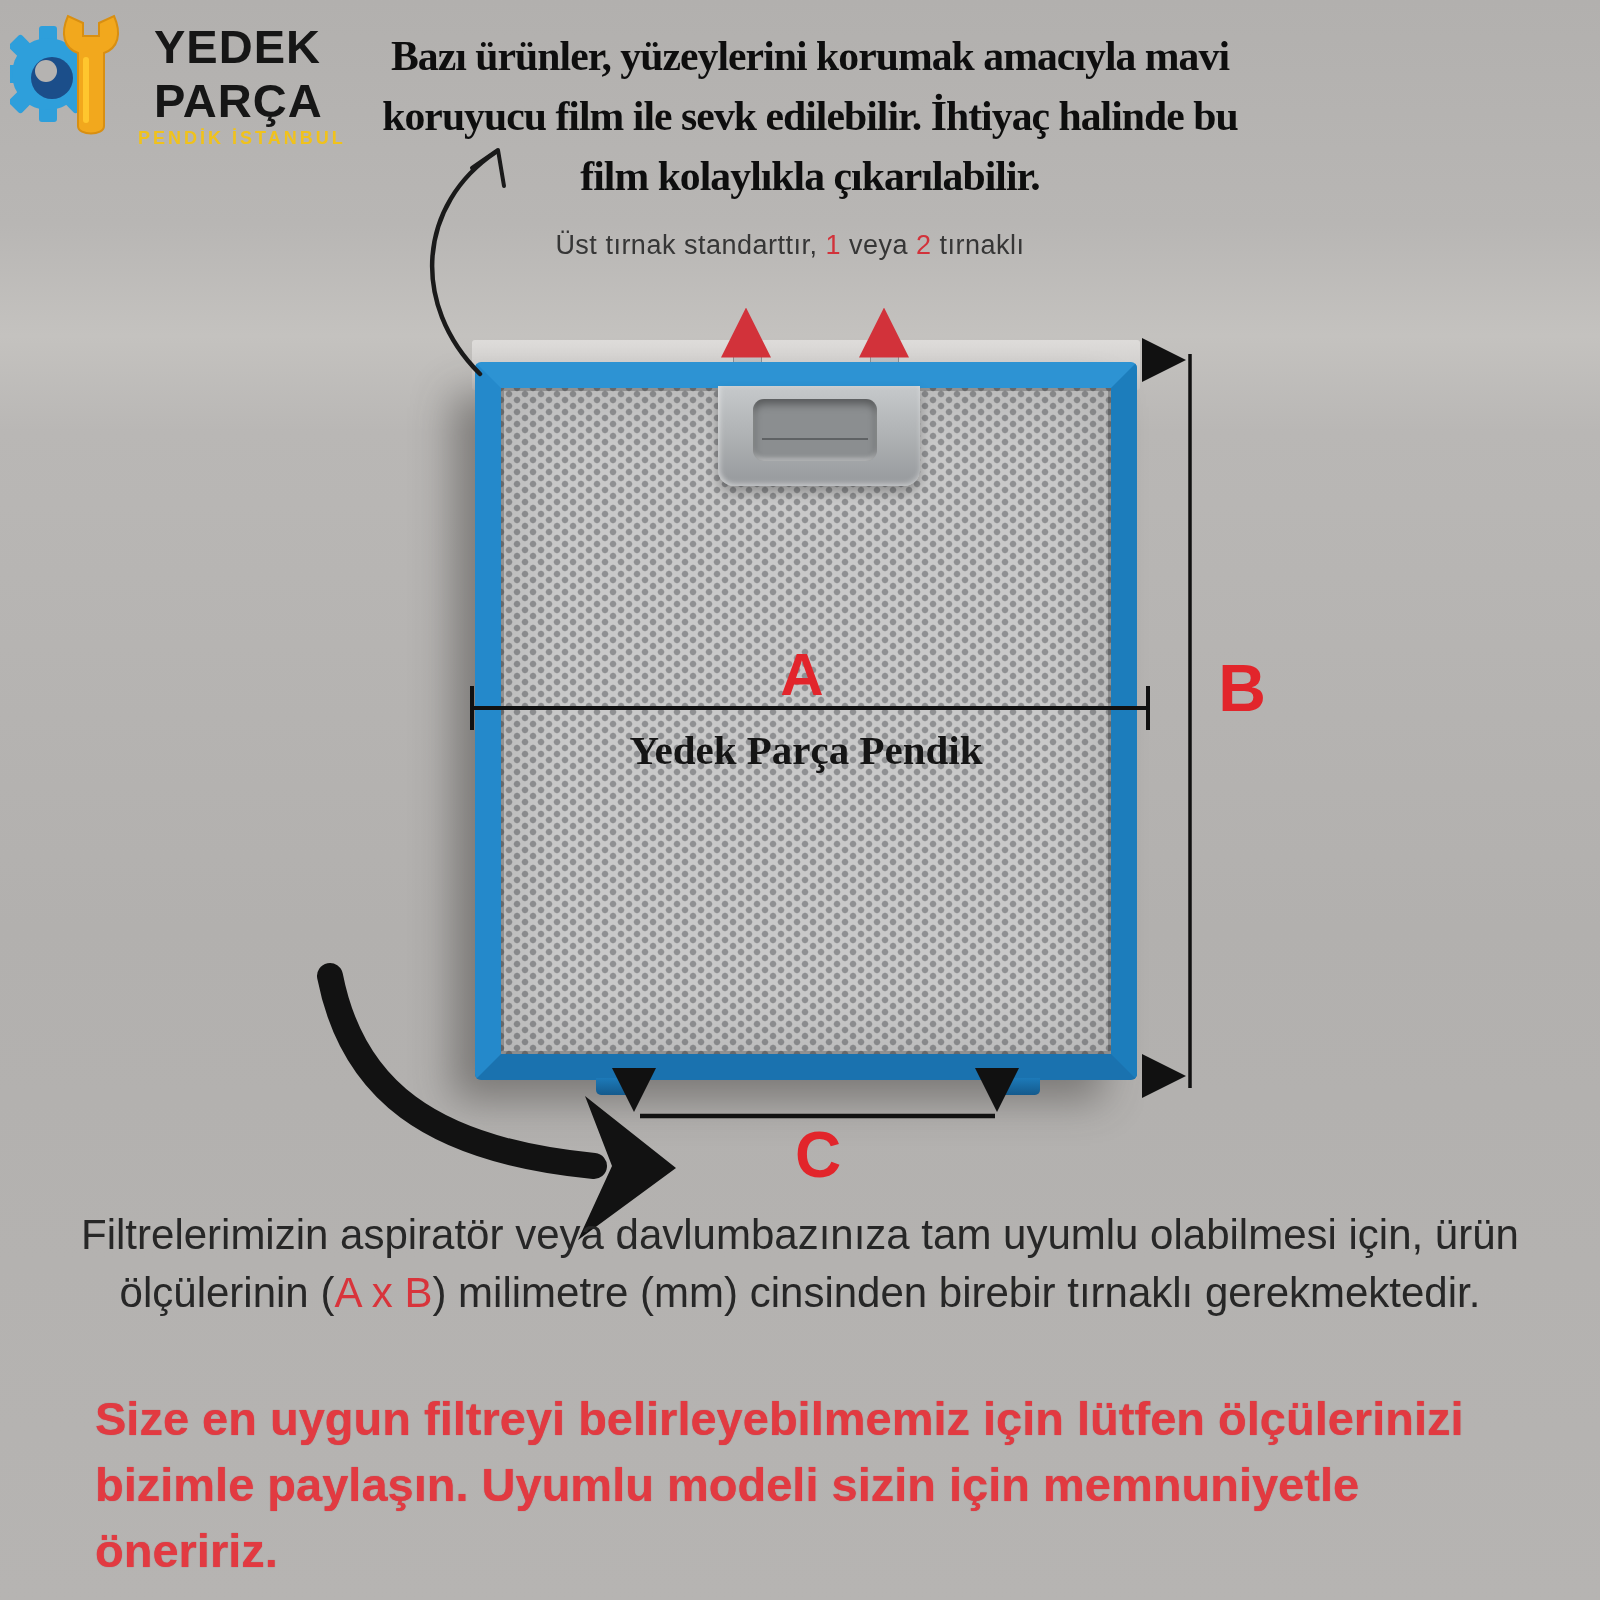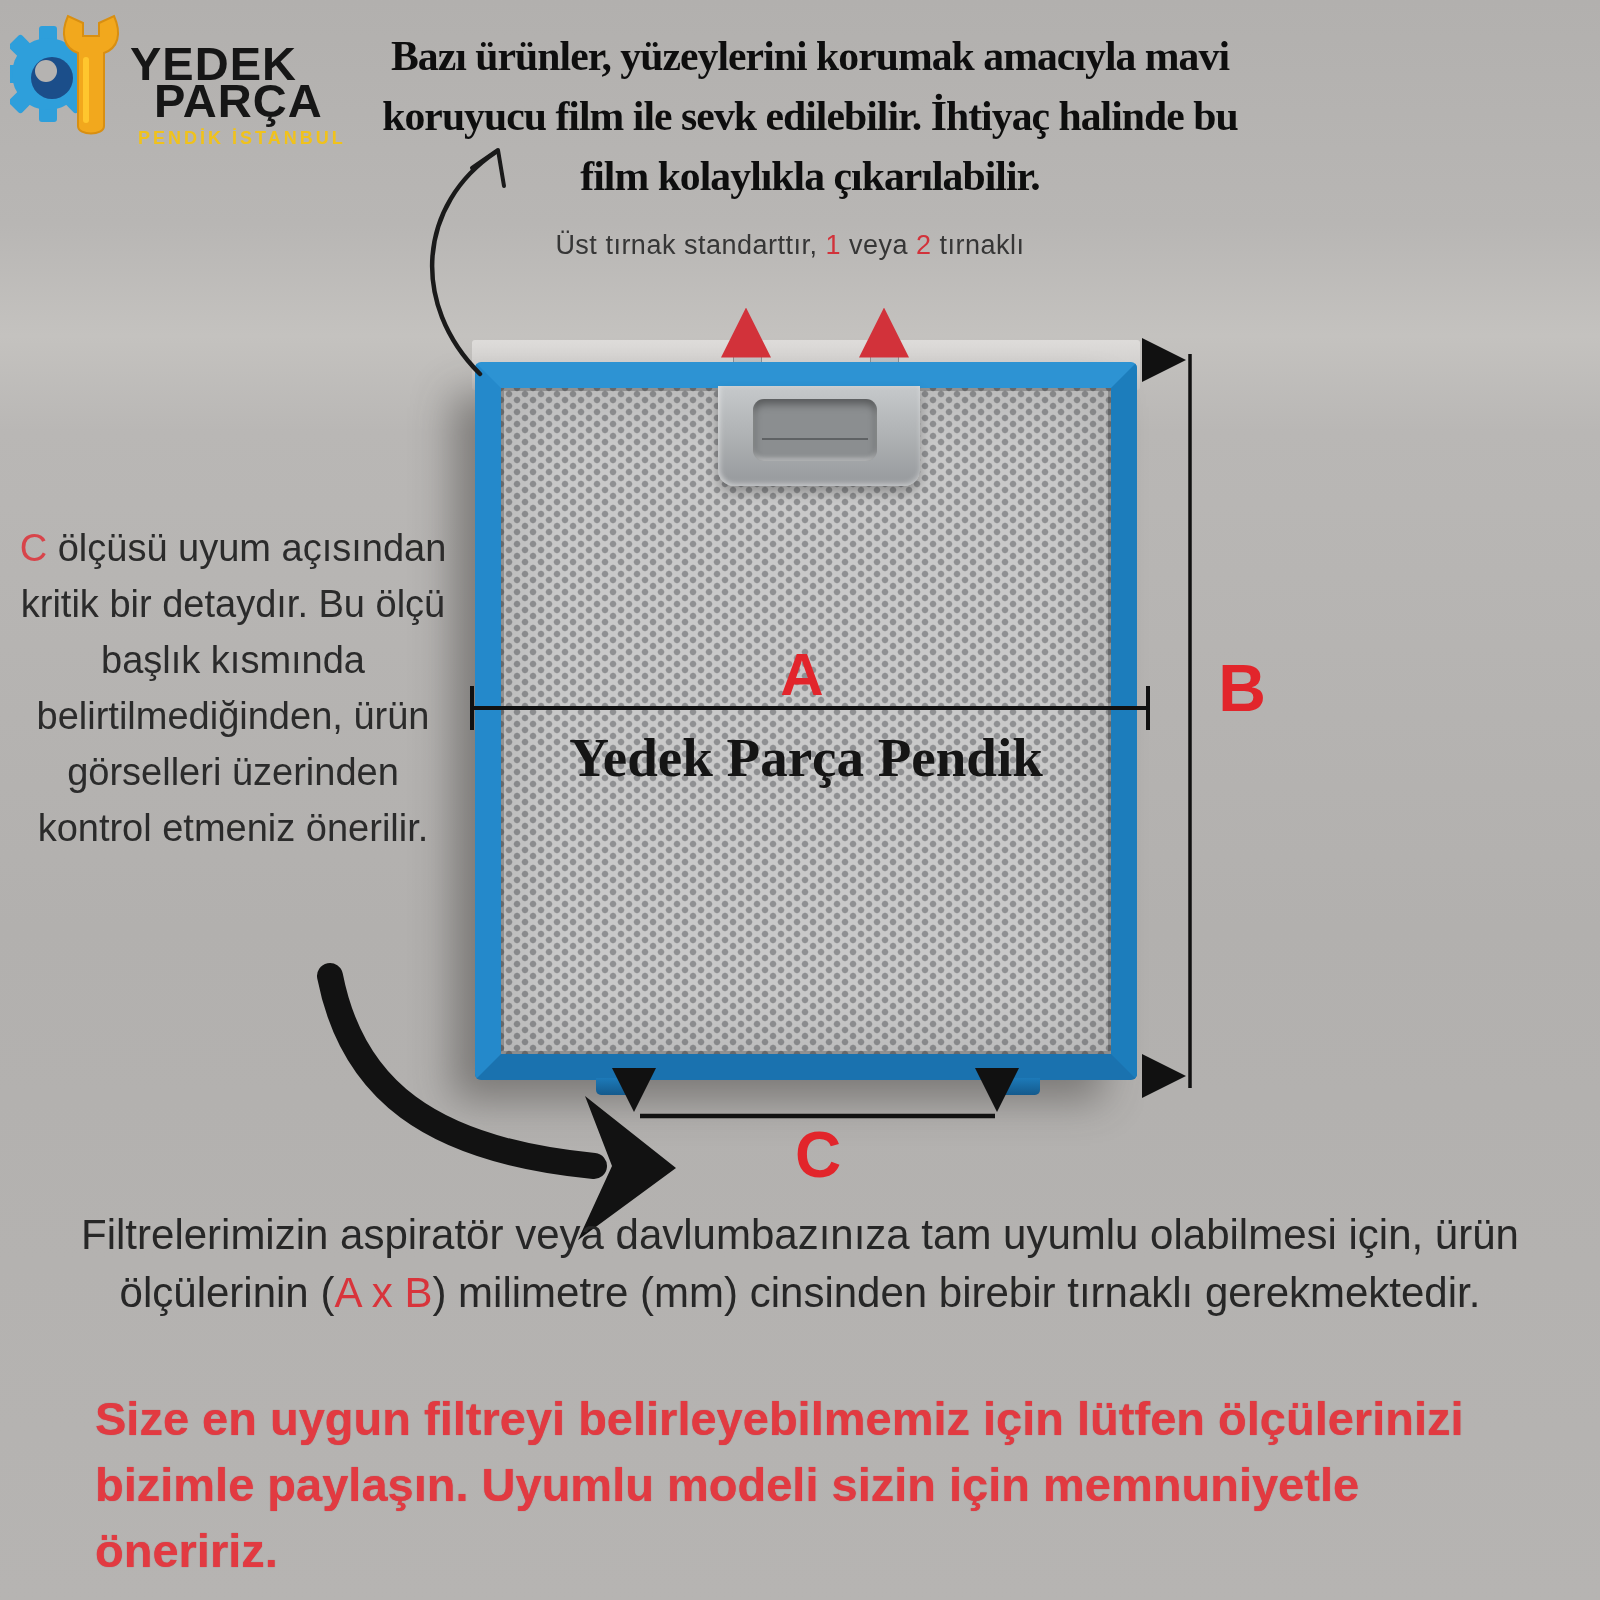--- a/index.html
+++ b/index.html
@@ -44,21 +44,21 @@
   .tab-top{width:27px;height:24px;background:linear-gradient(180deg,#f2f2f0,#c3c5c7 55%,#adb0b2);
     border:1px solid #8d9093;border-bottom:none;border-radius:4px 4px 0 0;top:344px;}
   .tab-bottom{width:40px;height:17px;background:linear-gradient(180deg,#1d7ab9,#145a8c);border-radius:0 0 5px 5px;top:1078px;}
   .handle{left:718px;top:386px;width:202px;height:100px;border-radius:0 0 16px 16px;
     background:linear-gradient(180deg,#c6c9cb,#a9acae 62%,#96999c);
     box-shadow:0 7px 12px rgba(0,0,0,.28), inset 0 -3px 5px rgba(255,255,255,.35), inset 3px 0 5px rgba(255,255,255,.25);}
   .handle-recess{left:753px;top:399px;width:124px;height:62px;border-radius:11px;background:#8b8e90;
     box-shadow:inset 0 5px 9px rgba(0,0,0,.38), inset 0 -3px 4px rgba(255,255,255,.4);}
   .handle-seam{left:762px;top:438px;width:106px;height:2px;background:rgba(60,62,64,.55);}
   .watermark{left:505px;top:726px;width:602px;text-align:center;
-    font-family:"Liberation Serif",serif;font-weight:900;font-size:55px;color:#151515;letter-spacing:0;}
+    font-family:"Liberation Serif",serif;font-weight:900;font-size:41px;color:#151515;letter-spacing:0;}
   .dim-label{font-weight:800;color:#e2252b;font-family:"Liberation Sans",sans-serif;}
   .label-a{left:762px;top:640px;width:80px;text-align:center;font-size:60px;}
   .label-b{left:1202px;top:650px;width:80px;text-align:center;font-size:66px;}
   .label-c{left:778px;top:1118px;width:80px;text-align:center;font-size:64px;}
   
   .bottom-note{left:70px;top:1206px;width:1460px;text-align:center;font-size:42px;line-height:58px;color:#272727;}
   .bottom-note .red-inline{color:#d8343b;margin-top:44px;}
   .cta{left:95px;top:1386px;width:1410px;text-align:left;font-size:47px;line-height:66px;
     color:#e23a41;font-weight:700;text-shadow:0 0 1px rgba(160,20,28,.6);}
   
@@ -99,35 +99,34 @@
             </g>
           <circle r="36"></circle>
         </g>
       </g>
       <circle cx="42" cy="70" r="21" fill="#1b4e8a"></circle>
       <circle cx="36" cy="63" r="11" fill="#b5b3b1"></circle>
       <path d="M58 8 C50 26 54 40 68 45 L68 118 C68 128 94 128 94 118 L94 45 C108 40 112 26 104 8 L89 15 L89 28 L73 28 L73 15 Z" fill="#f2a81d" stroke="#d88f12" stroke-width="2"></path>
       <path d="M76 52 L76 112" stroke="#ffc62e" stroke-width="6" stroke-linecap="round" fill="none"></path>
     </svg>
   </div>
-  <div class="abs logo-text" style="left:130px;top:20px;margin-top:17px;">YEDEK</div>
+  <div class="abs logo-text" style="left:154px;top:20px;">YEDEK</div>
   <div class="abs logo-text" style="left:154px;top:74px;">PARÇA</div>
   <div class="abs logo-sub" style="left:138px;top:128px;">PENDİK İSTANBUL</div>
 
   <div class="abs headline">
     <div>Bazı ürünler, yüzeylerini korumak amacıyla mavi</div>
     <div>koruyucu film ile sevk edilebilir. İhtiyaç halinde bu</div>
     <div>film kolaylıkla çıkarılabilir.</div>
   </div>
 
   <div class="abs tab-note">
     <div><span>Üst tırnak standarttır, </span><span class="red-inline">1</span><span> veya </span><span class="red-inline">2</span><span> tırnaklı</span></div>
   </div>
 
-  <div class="abs left-note"><span class="red-inline">C</span><span> ölçüsü uyum açısından kritik bir detaydır. Bu ölçü başlık kısmında belirtilmediğinden, ürün görselleri üzerinden kontrol etmeniz önerilir.</span></div>
 
   <div class="abs backplate"></div>
   <div class="abs tab-top" style="left:733px;"></div>
   <div class="abs tab-top" style="left:870px;"></div>
   <div class="abs filter-frame"></div>
   <div class="abs tab-bottom" style="left:596px;"></div>
   <div class="abs tab-bottom" style="left:1000px;"></div>
   <div class="abs handle"></div>
   <div class="abs handle-recess"></div>
   <div class="abs handle-seam"></div>

